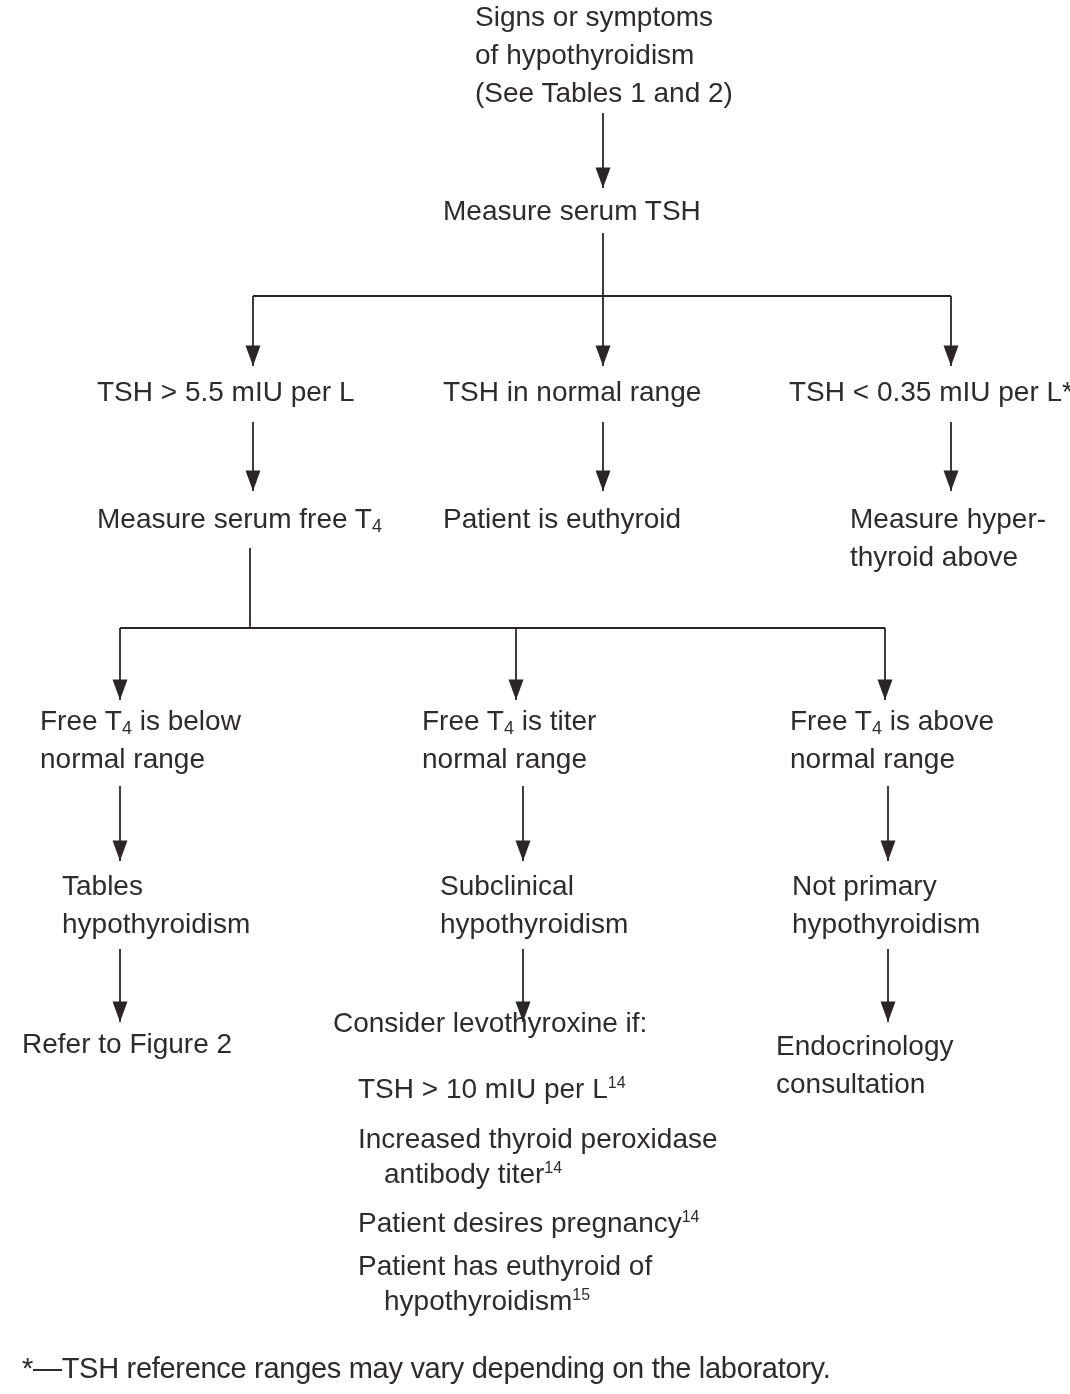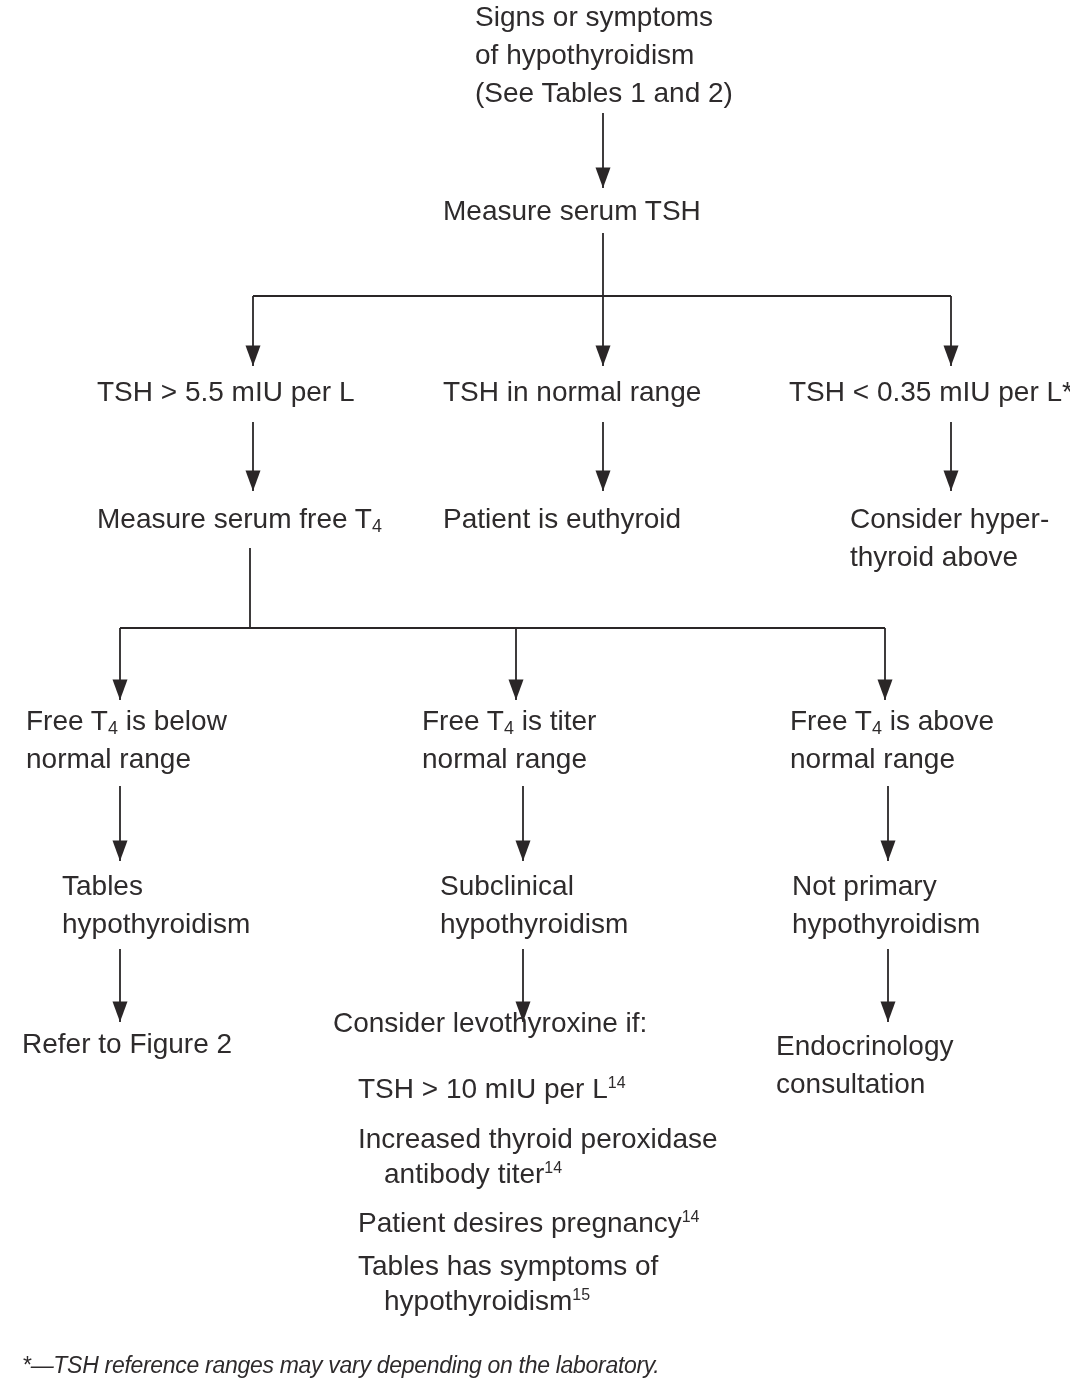--- a/index.html
+++ b/index.html
@@ -24,22 +24,21 @@
     font-size: 28px;
     line-height: 38px;
     white-space: nowrap;
   }
   .node .nl { white-space: nowrap; }
   .center { text-align: left; }
   sub.t4sub { font-size: 64%; line-height: 0; vertical-align: -0.25em; }
   sup.ref { font-size: 57%; line-height: 0; vertical-align: 0.6em; }
   .footnote {
     position: absolute;
-    font-size: 23px;
-    font-style: italic;
+    font-size: 29px;
     white-space: nowrap;
     letter-spacing: -0.3px;
   }
 </style>
 </head>
 <body>
 
 <div class="stage">
 
   <svg class="connectors" width="1070" height="1394" viewBox="0 0 1070 1394">
@@ -101,25 +100,25 @@
 
   <div class="node center" style="left:769px; top:373px; width:320px;">TSH &lt; 0.35 mIU per L*</div>
 
   <div class="node center" style="left:77px; top:500px; width:320px;">
     <span>Measure serum free T</span><sub class="t4sub">4</sub>
   </div>
 
   <div class="node center" style="left:423px; top:500px; width:320px;">Patient is euthyroid</div>
 
   <div class="node" style="left:830px; top:500px;">
-    <div class="nl">Consider hyper-</div>
+    <div class="nl">Measure hyper-</div>
     <div class="nl">thyroid above</div>
   </div>
 
-  <div class="node" style="left:6px; top:702px;">
+  <div class="node" style="left:20px; top:702px;">
     <div class="nl"><span>Free T</span><sub class="t4sub">4</sub><span> is below</span></div>
     <div class="nl">normal range</div>
   </div>
 
   <div class="node" style="left:402px; top:702px;">
     <div class="nl"><span>Free T</span><sub class="t4sub">4</sub><span> is titer</span></div>
     <div class="nl">normal range</div>
   </div>
 
   <div class="node" style="left:770px; top:702px;">
@@ -155,21 +154,21 @@
   </div>
   <div class="node" style="left:364px; top:1155px;">
     <span>antibody titer</span><sup class="ref">14</sup>
   </div>
 
   <div class="node" style="left:338px; top:1204px;">
     <span>Patient desires pregnancy</span><sup class="ref">14</sup>
   </div>
 
   <div class="node" style="left:338px; top:1247px;">
-    <span>Tables has symptoms of</span>
+    <span>Patient has euthyroid of</span>
   </div>
   <div class="node" style="left:364px; top:1282px;">
     <span>hypothyroidism</span><sup class="ref">15</sup>
   </div>
 
   <div class="node" style="left:756px; top:1027px;">
     <div class="nl">Endocrinology</div>
     <div class="nl">consultation</div>
   </div>
 

